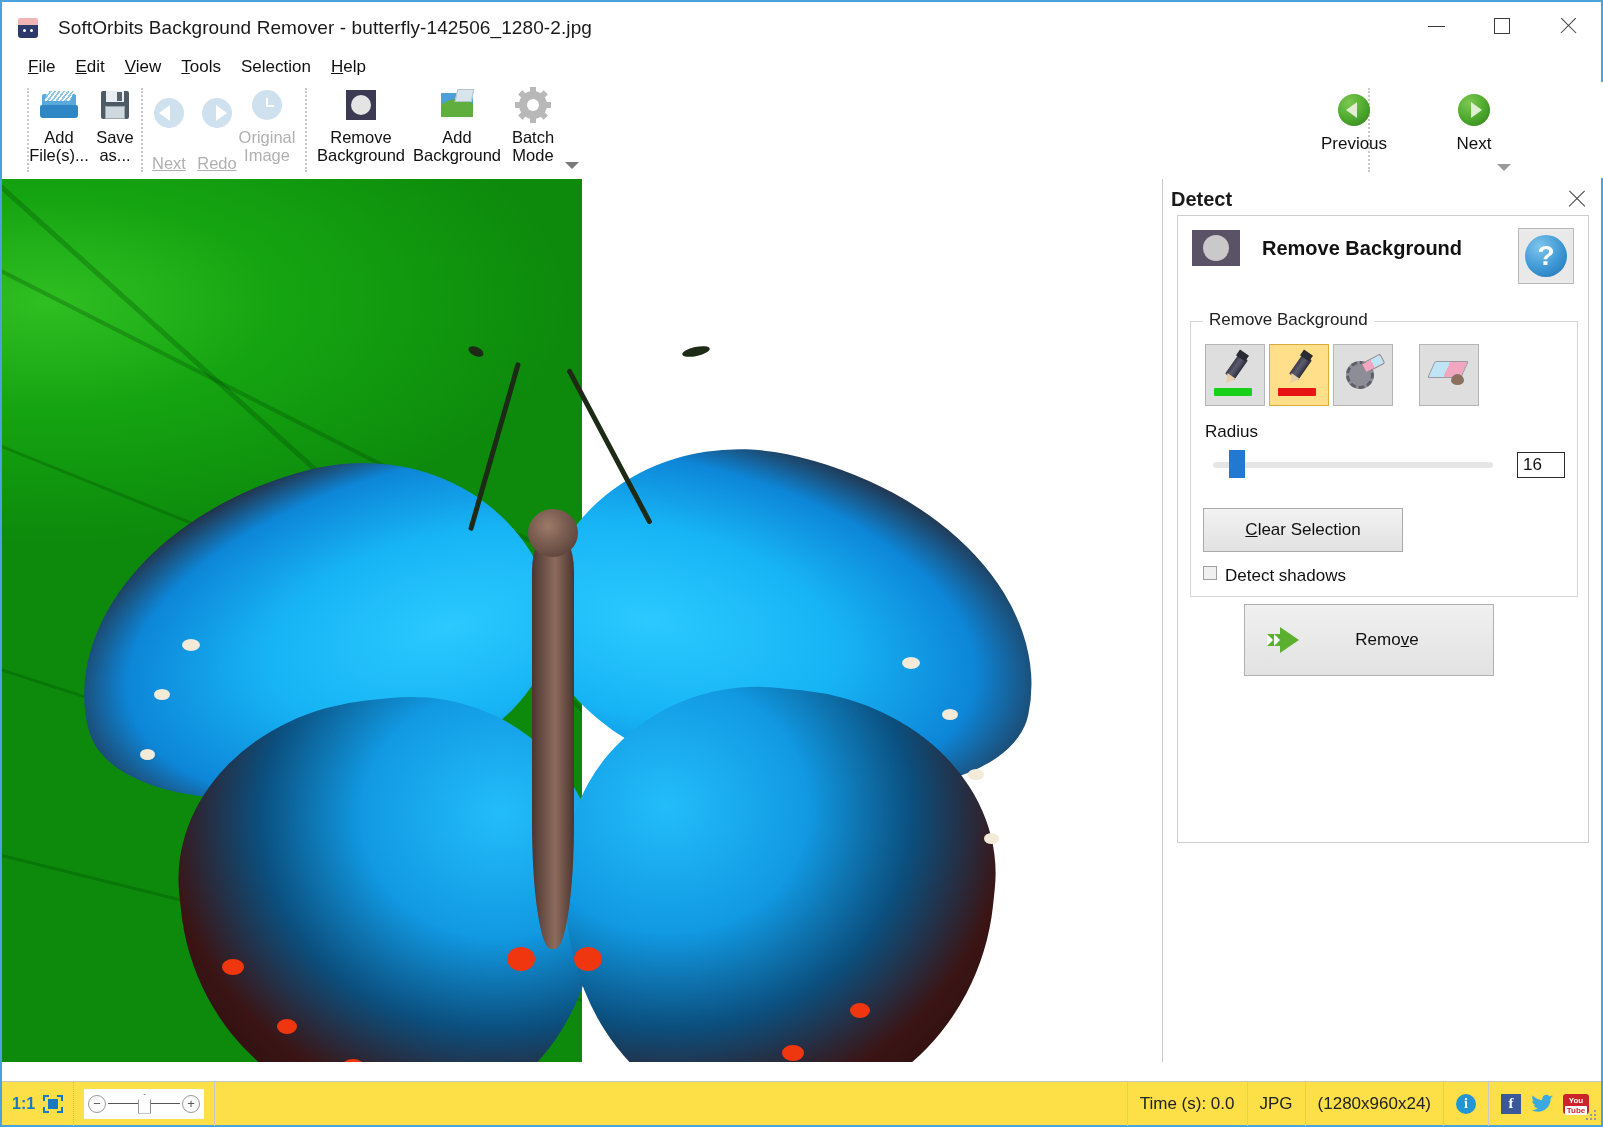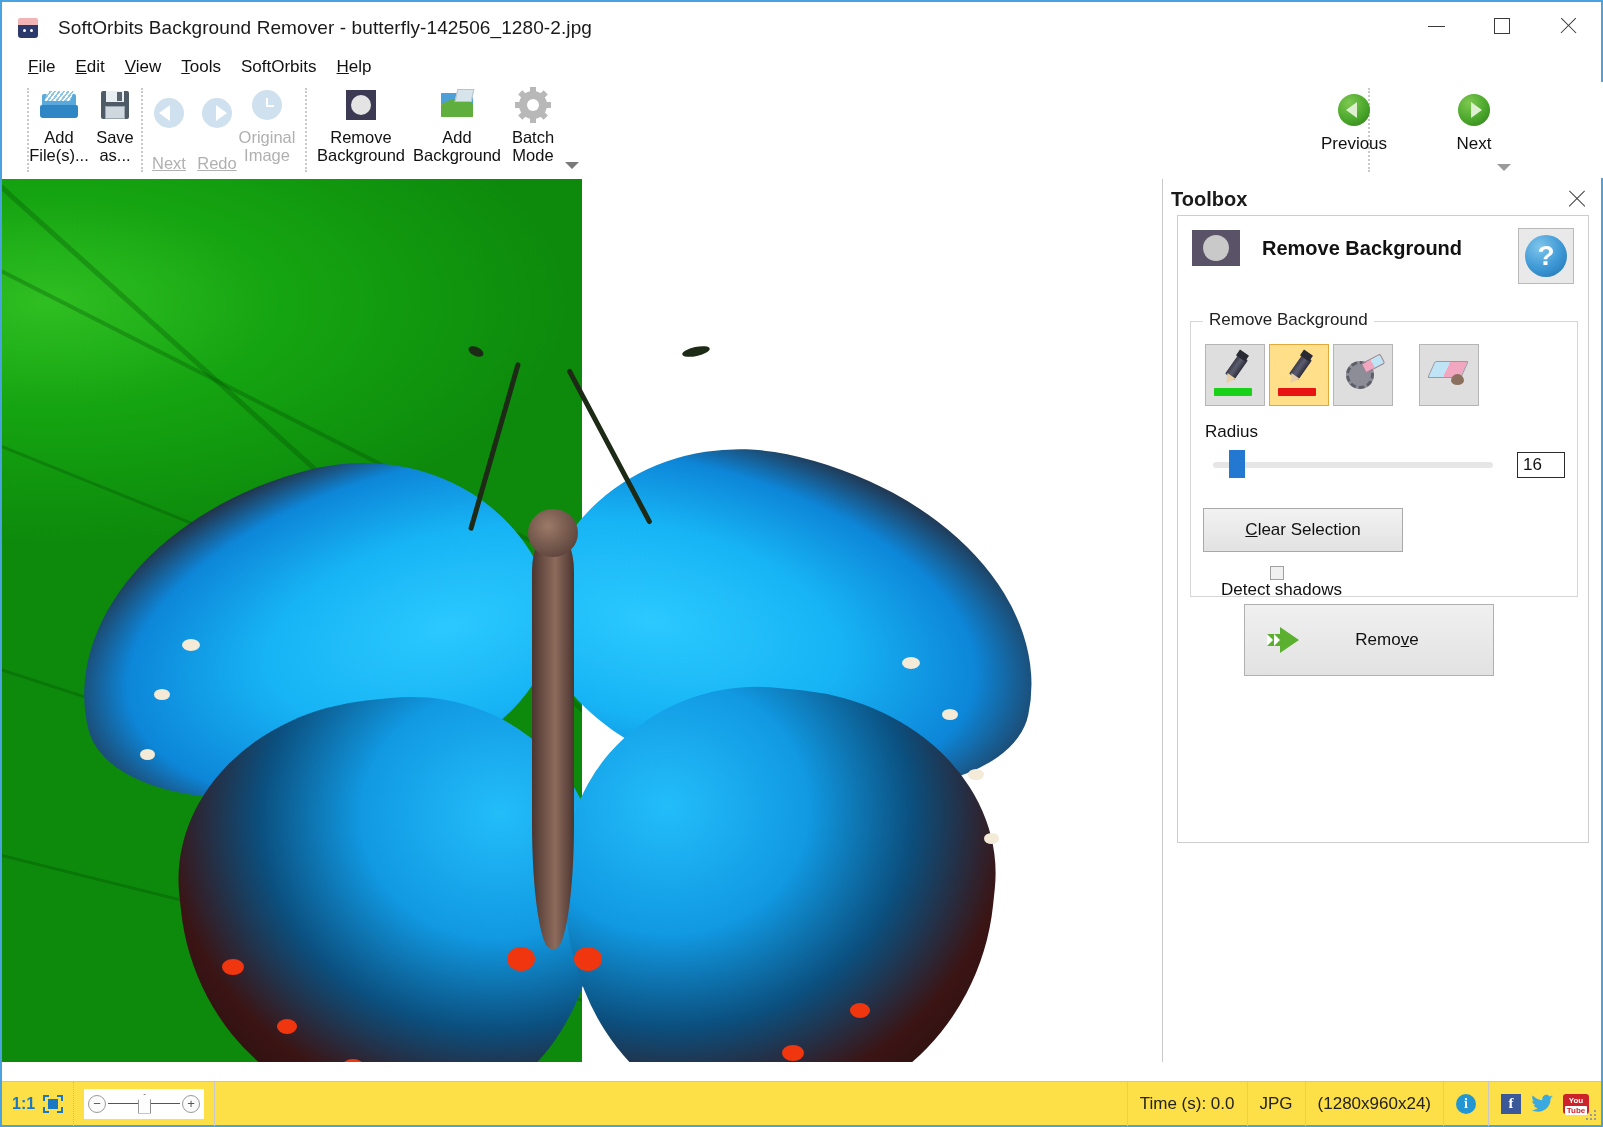--- a/index.html
+++ b/index.html
@@ -427,21 +427,21 @@
   .clear-btn {
     position: absolute; left: 12px; top: 186px; width: 200px; height: 44px;
     background: linear-gradient(180deg,#f2f2f2 0%,#e2e2e2 100%);
     border: 1px solid #a9a9a9;
     display: flex; align-items: center; justify-content: center;
     font-size: 17px; color: #111; cursor: default;
   }
   .clear-btn u { text-decoration: underline; }
 
   .chk-row {
-    position: absolute; left: 30px; top: 244px; display: flex; align-items: center; flex-direction: column;
+    position: absolute; left: 12px; top: 244px; display: flex; 
   }
   .chkbox {
     width: 14px; height: 14px; border: 1px solid #a0a0a0; background: #f0f0f0;
     margin-right: 8px;
   }
   .chk-label { font-size: 17px; color: #111; }
 
   .remove-btn {
     position: absolute; left: 66px; top: 388px; width: 250px; height: 72px;
     background: linear-gradient(180deg,#f0f0f0 0%,#e2e2e2 100%);
@@ -571,21 +571,21 @@
           <div class="wb-x"></div>
         </div>
     </div>
   </div>
 
   <div class="menubar">
     <div class="menu-item"><u>F</u><span>ile</span></div>
     <div class="menu-item"><u>E</u><span>dit</span></div>
     <div class="menu-item"><u>V</u><span>iew</span></div>
     <div class="menu-item"><u>T</u><span>ools</span></div>
-    <div class="menu-item"><span>SoftOrbits</span></div>
+    <div class="menu-item"><span>Selection</span></div>
     <div class="menu-item"><u>H</u><span>elp</span></div>
   </div>
 
   <div class="ribbon">
 
     <div class="rib-sep" style="left:14px;"></div>
 
     <div class="rib-btn" style="left:18px;">
       <div class="rib-icon ic-addfile">
         <div class="f-back"></div>
@@ -746,21 +746,21 @@
       <div class="antenna ant-l"></div>
       <div class="antenna ant-r"></div>
       <div class="ant-tip-r"></div>
       <div class="body-bf"></div>
       <div class="head-bf"></div>
     </div>
   </div>
 
   <div class="toolbox">
     <div class="tb-header">
-      <div class="tb-title">Toolbox</div>
+      <div class="tb-title">Detect</div>
       <div class="tb-close"></div>
     </div>
 
     <div class="tb-card">
       <div class="tb-tool-head">
         <div class="tb-tool-thumb">
             <div class="el"></div>
           </div>
         <div class="tb-tool-name">Remove Background</div>
       </div>

